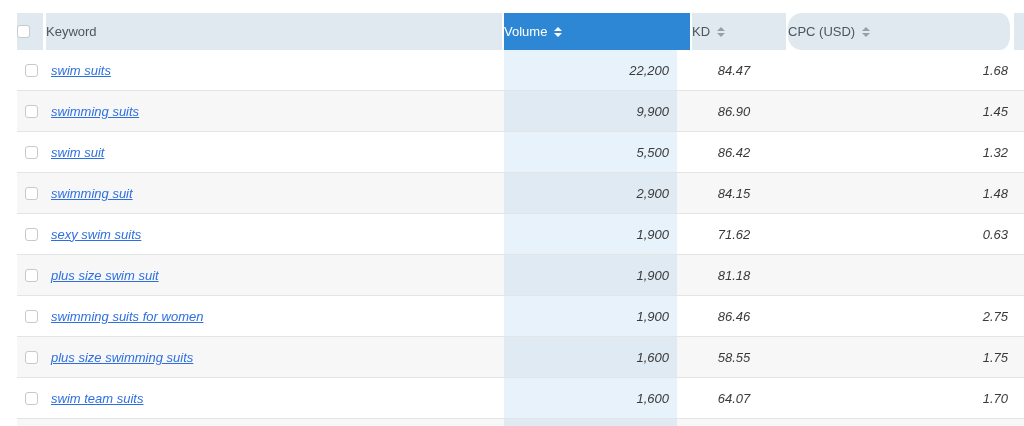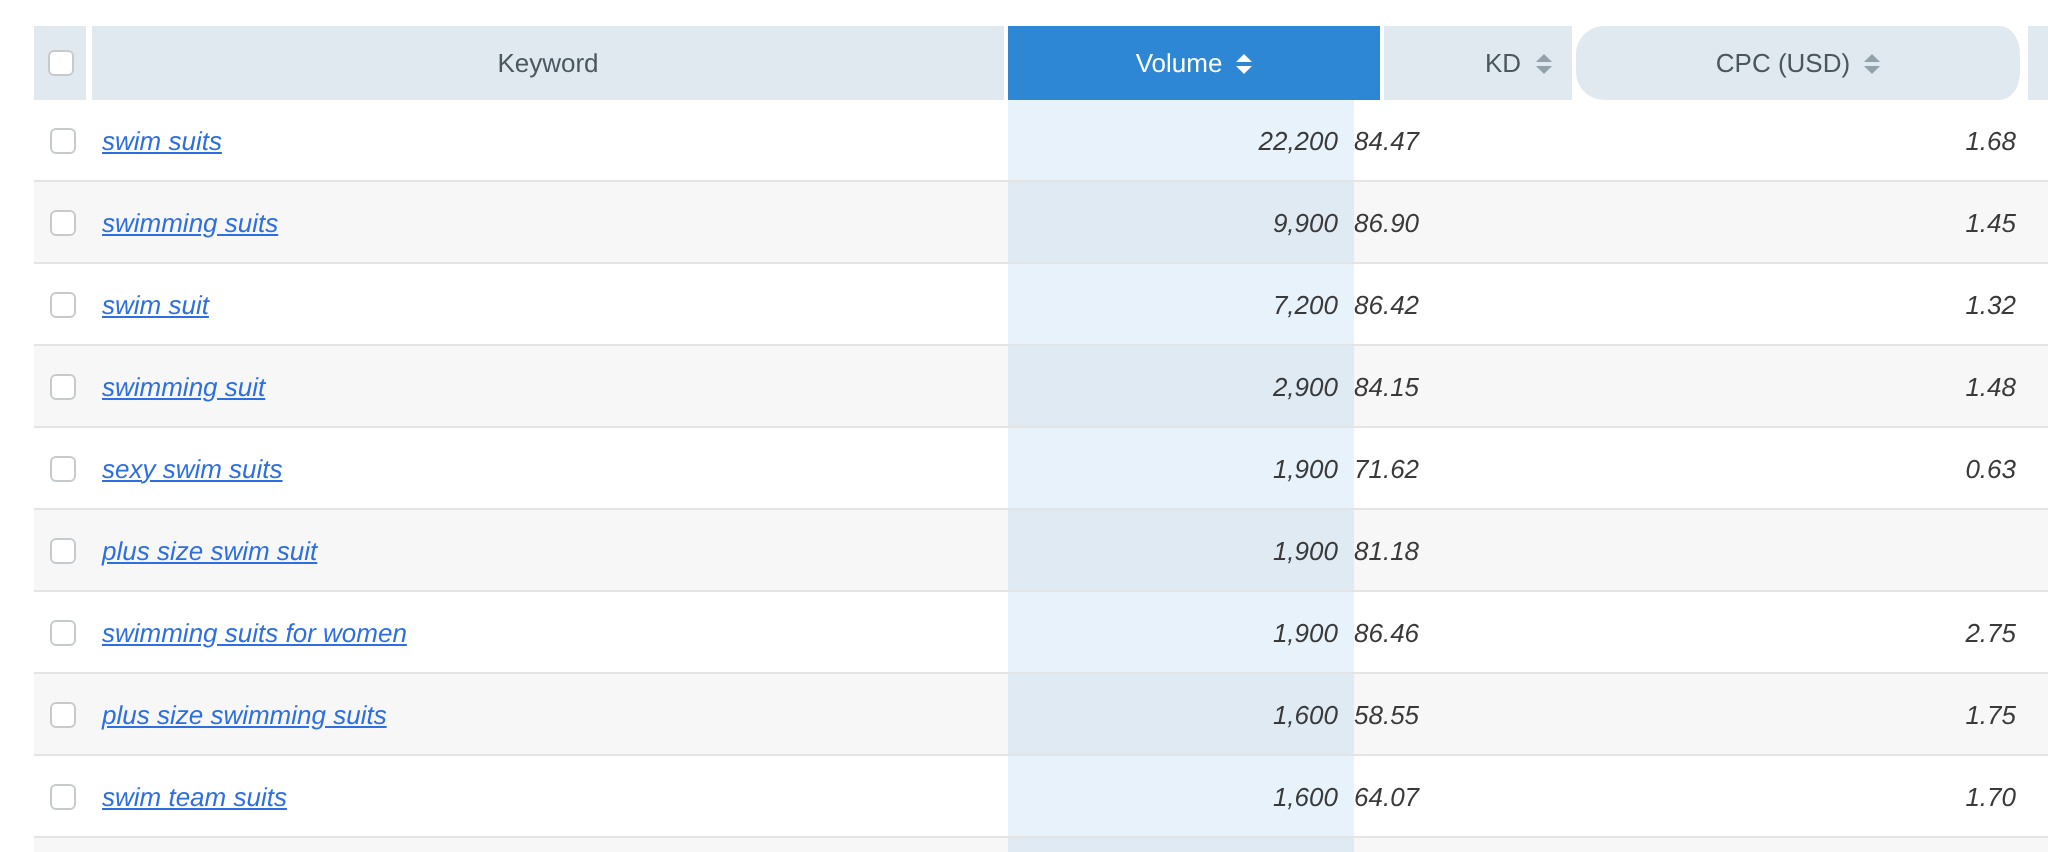--- a/index.html
+++ b/index.html
@@ -15,28 +15,28 @@
 
   .tbl {
     position:absolute; left:17px; top:13px;
     width:1007px;
   }
 
   
   .hrow { display:flex; height:37px; }
   .hcell {
     background:#dfe9ef;
-    display:flex; align-items:center; justify-content:center;
+    display:flex; align-items:center; 
     font-size:13px; color:#4b565e;
     border-right:2px solid #ffffff;
   }
   .hcell.c-check  { width:29px; border-right-width:3px; }
   .hcell.c-keyword{ width:458px; }
   .hcell.c-volume { width:188px; background:#2e87d4; color:#ffffff; }
-  .hcell.c-kd     { width:96px;padding-left:40px; }
+  .hcell.c-kd     { width:96px; }
   .hcell.c-cpc    { width:226px; border-right-width:4px;border-radius:14px; }
   .hcell.c-next   { flex:1; border-right:none; }
 
   .hlabel { display:flex; align-items:center; gap:7px; }
 
   
   .sort { display:inline-flex; flex-direction:column; align-items:center; color:#93a1ab; }
   .hcell.c-volume .sort { color:#ffffff; }
   .tri { display:block; width:0; height:0;
          border-left:4px solid transparent; border-right:4px solid transparent; }
@@ -51,21 +51,21 @@
     font-size:13px; color:#3a3a3a;
   }
   .tbody .row:nth-child(even) { background:#f7f7f7; }
   .row.alt { background:#f7f7f7; }
 
   .cell { display:flex; align-items:center;font-style:italic; }
   .cell.c-check  { width:29px; padding-left:8px; }
   .cell.c-keyword{ width:458px; padding-left:5px; }
   .cell.c-volume { width:173px; justify-content:flex-end; padding-right:8px;
                    background:rgba(46,135,212,0.11);padding-left:35px; }
-  .cell.c-kd     { width:114px; justify-content:flex-start; }
+  .cell.c-kd     { width:114px; justify-content:center; }
   .cell.c-cpc    { width:226px; justify-content:flex-end; padding-right:9px; }
   .cell.c-next   { flex:1; }
 
   .cb {
     width:13px; height:13px;
     border:1px solid #c6cacd; border-radius:3px;
     background:#ffffff;
     display:inline-block;
     cursor:pointer;
   }
@@ -161,21 +161,21 @@
   </div>
 
   <div class="row">
     <div class="cell c-check">
       <span class="cb"></span>
     </div>
     <div class="cell c-keyword">
       <a class="kw">swim suit</a>
     </div>
     <div class="cell c-volume">
-      <span>7,200</span>
+      <span>5,500</span>
     </div>
     <div class="cell c-kd">
       <span>86.42</span>
     </div>
     <div class="cell c-cpc">
       <span>1.32</span>
     </div>
     <div class="cell c-next"></div>
   </div>
 

